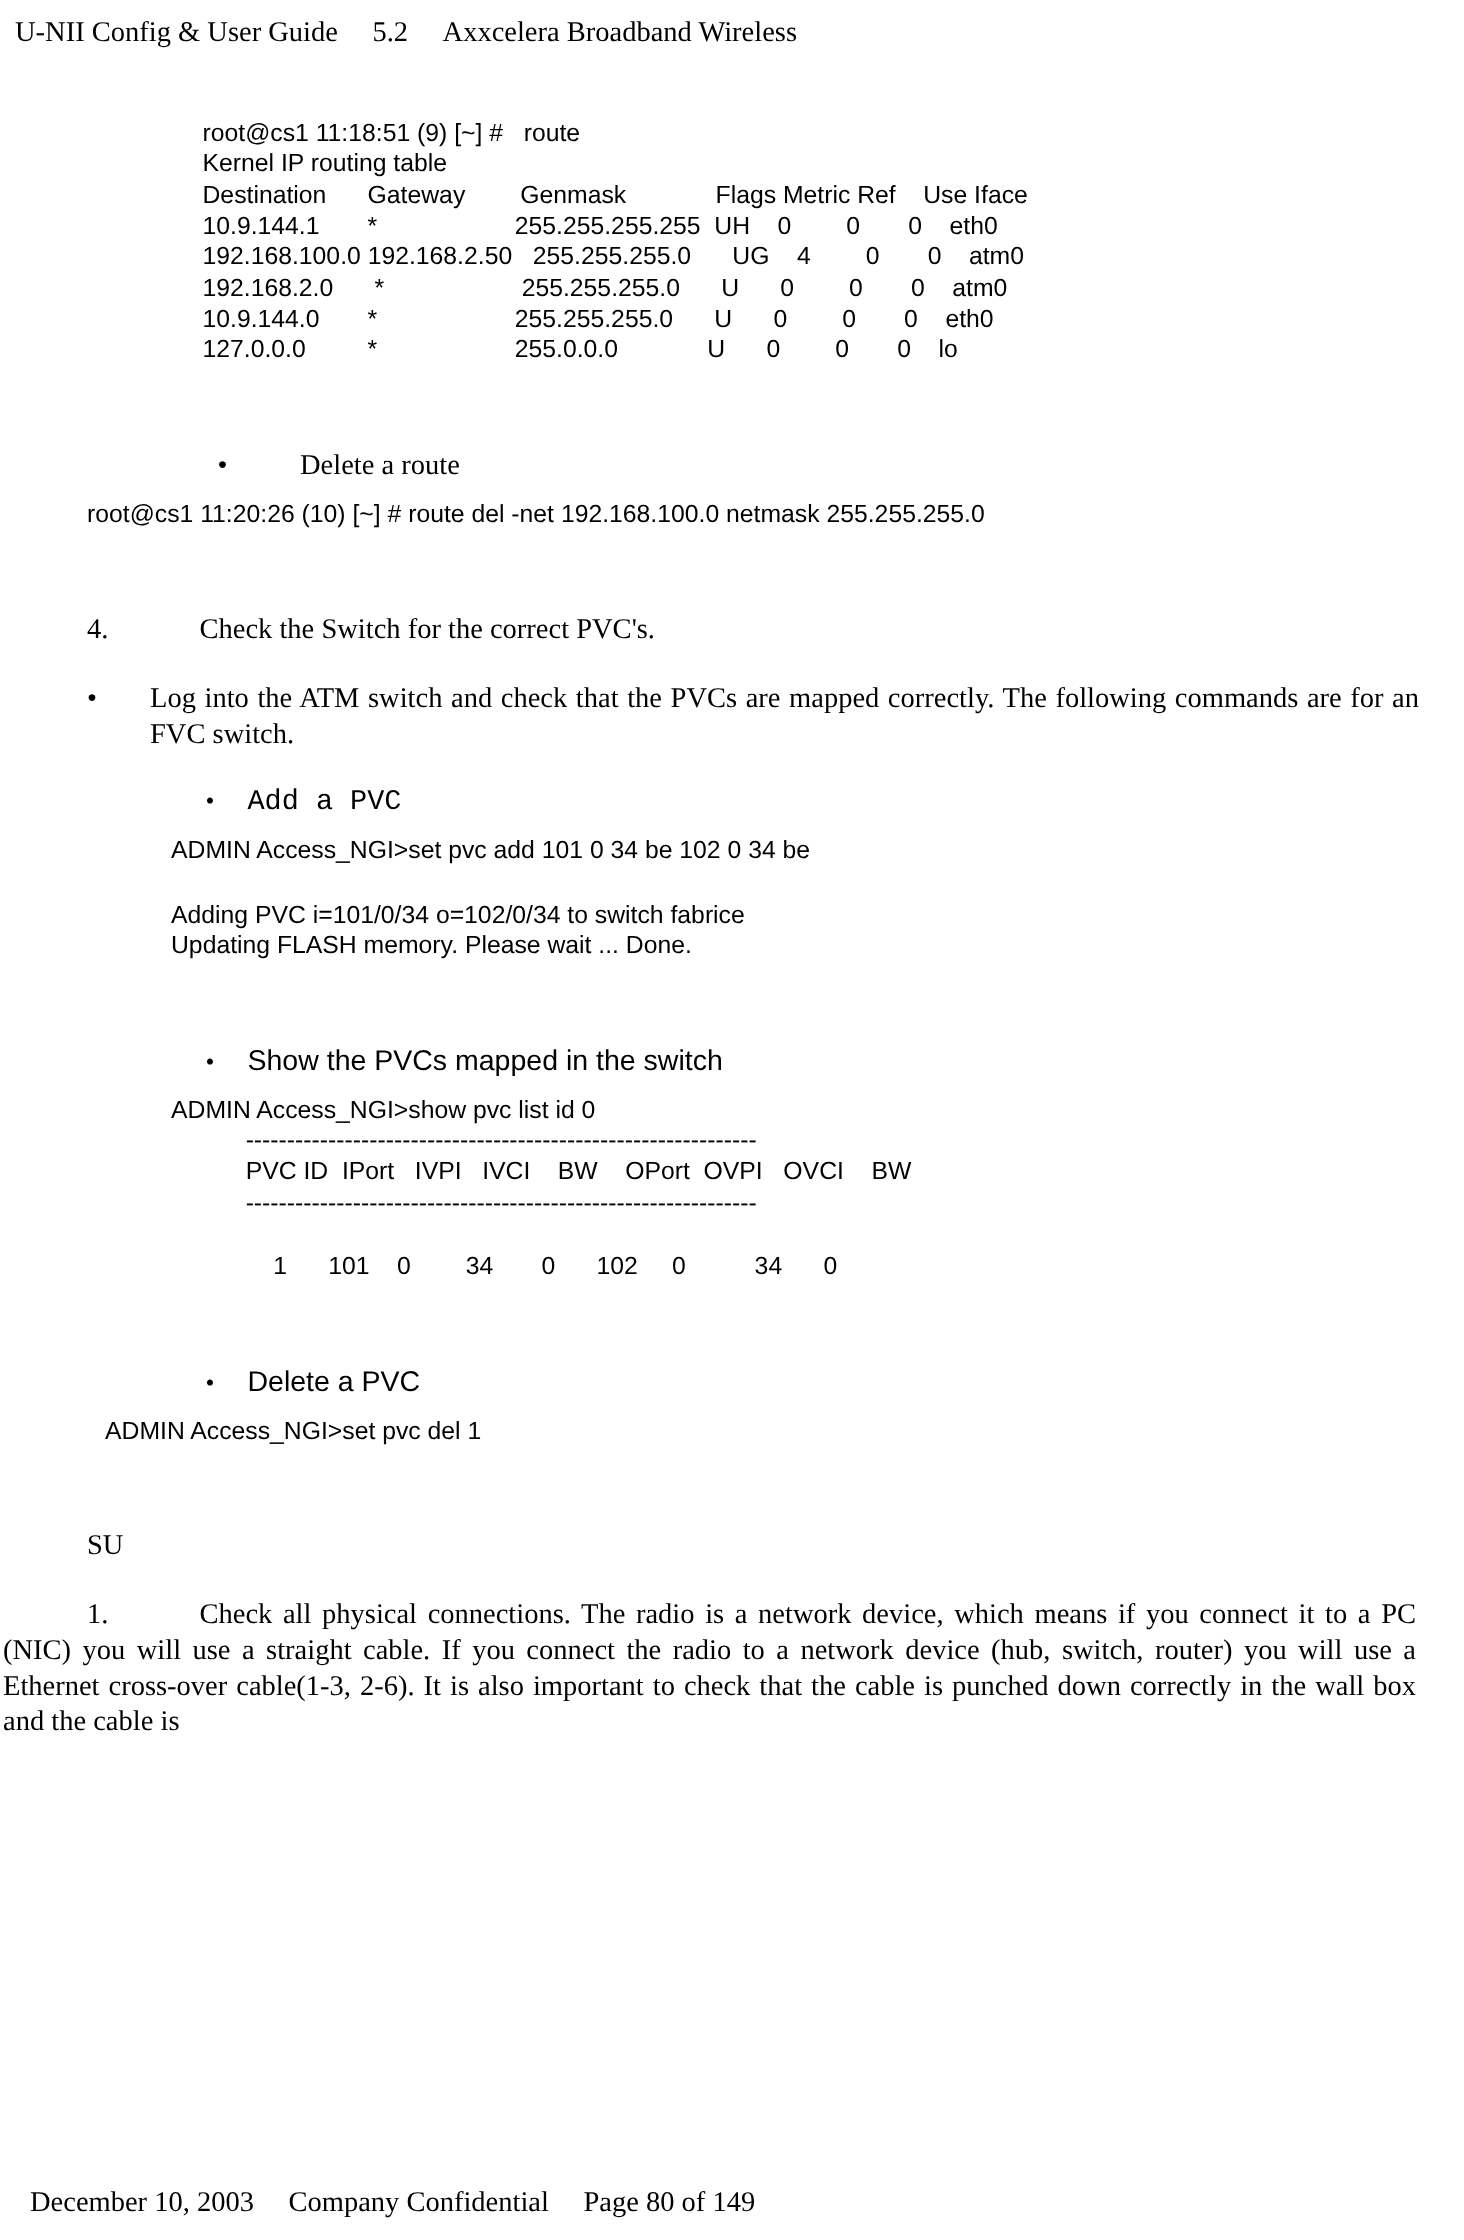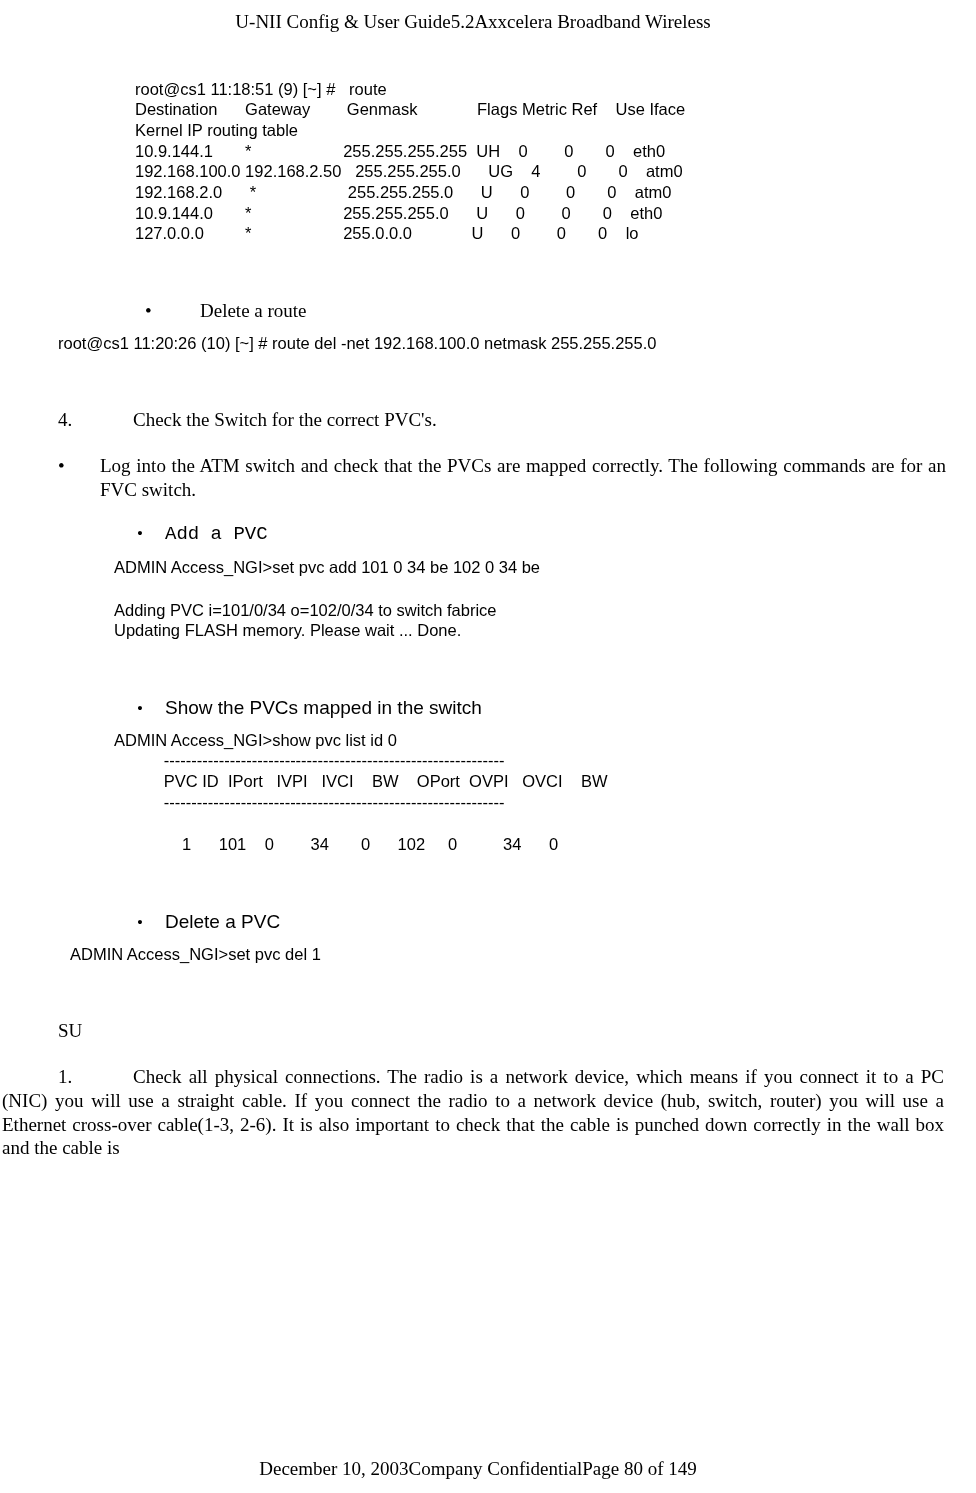--- a/index.html
+++ b/index.html
@@ -13,23 +13,24 @@
   }
   .page {
     width: 976px;
     height: 1493px;
     padding: 10px 30px 10px 0;
     box-sizing: border-box;
     position: relative;
   }
   .header, .footer {
     display: flex;
-    justify-content: center;
+    justify-content: flex-start;
     font-size: 19px;
     padding: 0 10px 0 10px;
+    gap: 23px;
   }
   .header { margin-bottom: 45px; }
   .footer {
     position: absolute;
     bottom: 12px;
     left: 10px;
     right: 30px;
   }
   .content { padding-left: 0; }
   .sans { font-family: Arial, Helvetica, sans-serif; font-size: 16.5px; }
@@ -92,22 +93,22 @@
 
   <div class="header">
     <span>U-NII Config &amp; User Guide</span>
     <span>5.2</span>
     <span>Axxcelera Broadband Wireless</span>
   </div>
 
   <div class="content">
 
     <div class="sans term-block">root@cs1 11:18:51 (9) [~] #   route</div>
+    <div class="sans term-block">Kernel IP routing table</div>
     <div class="sans term-block">Destination      Gateway        Genmask             Flags Metric Ref    Use Iface</div>
-    <div class="sans term-block">Kernel IP routing table</div>
     <div class="sans term-block">10.9.144.1       *                    255.255.255.255  UH    0        0       0    eth0</div>
     <div class="sans term-block">192.168.100.0 192.168.2.50   255.255.255.0      UG    4        0       0    atm0</div>
     <div class="sans term-block">192.168.2.0      *                    255.255.255.0      U      0        0       0    atm0</div>
     <div class="sans term-block">10.9.144.0       *                    255.255.255.0      U      0        0       0    eth0</div>
     <div class="sans term-block">127.0.0.0         *                    255.0.0.0             U      0        0       0    lo</div>
 
     <div class="gap-xl"></div>
 
     <div class="bullet-serif indent-bul">
       <span class="dot">•</span>

